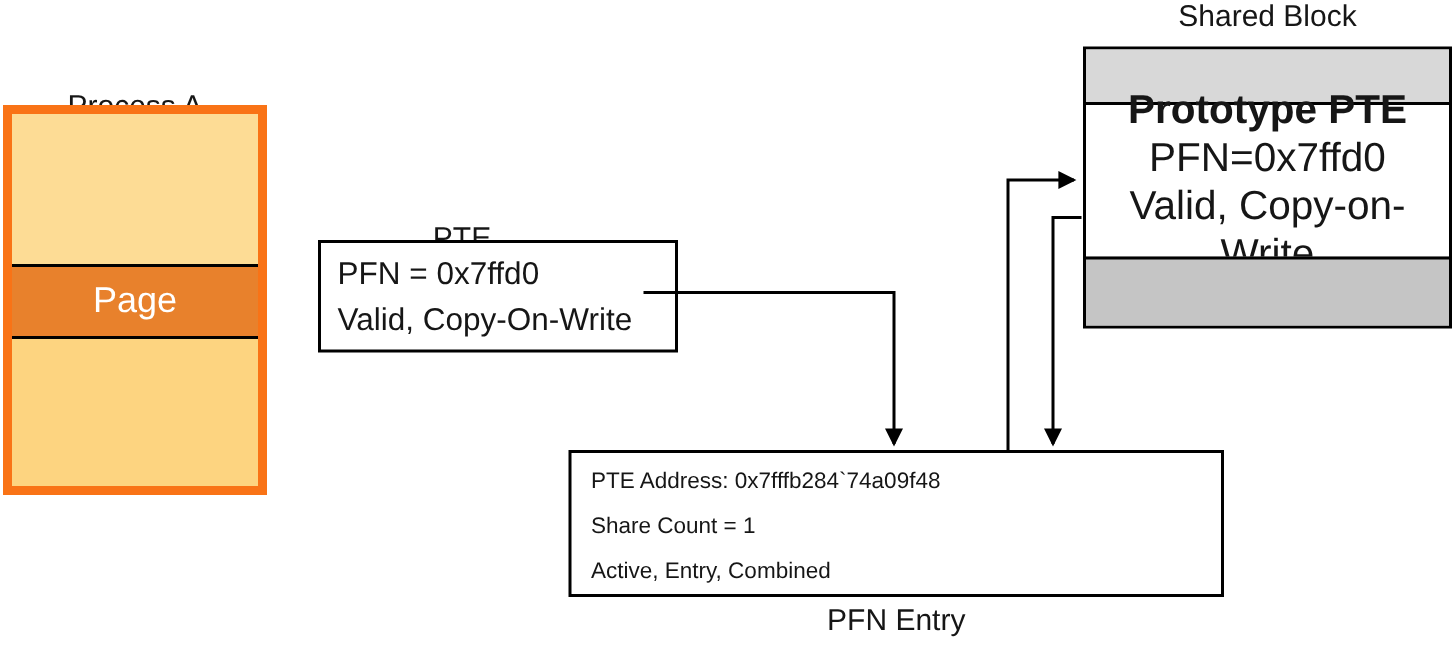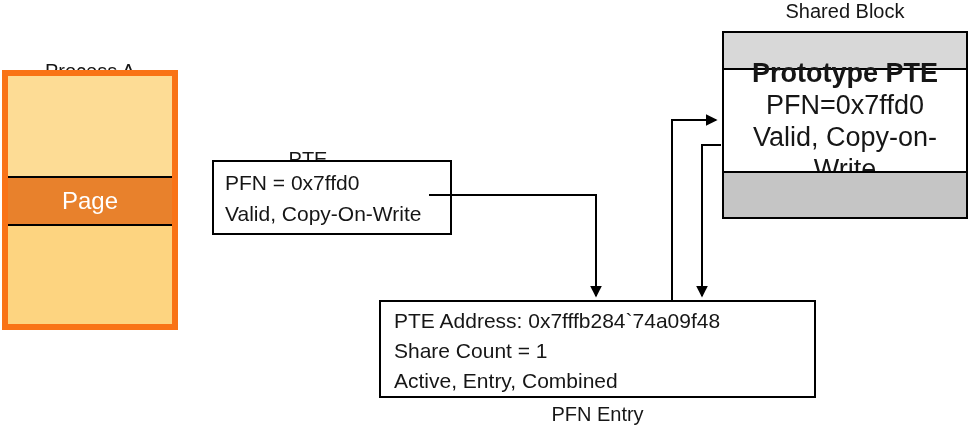--- a/index.html
+++ b/index.html
@@ -96,21 +96,21 @@
   .italic { }
 
   
   .pfn-box {
     left: 379px; top: 300px;
     width: 437px; height: 98px;
     border: 2px solid #000;
     box-sizing: border-box;
     background: #fff;
     padding: 4px 0 0 13px;
-    font-size: 21px;
+    font-size: 15px;
     line-height: 30px;
     white-space: nowrap;
   }
 
   .connector-layer {
     left: 0; top: 0;
     width: 970px; height: 431px;
     pointer-events: none;
   }
 </style>

